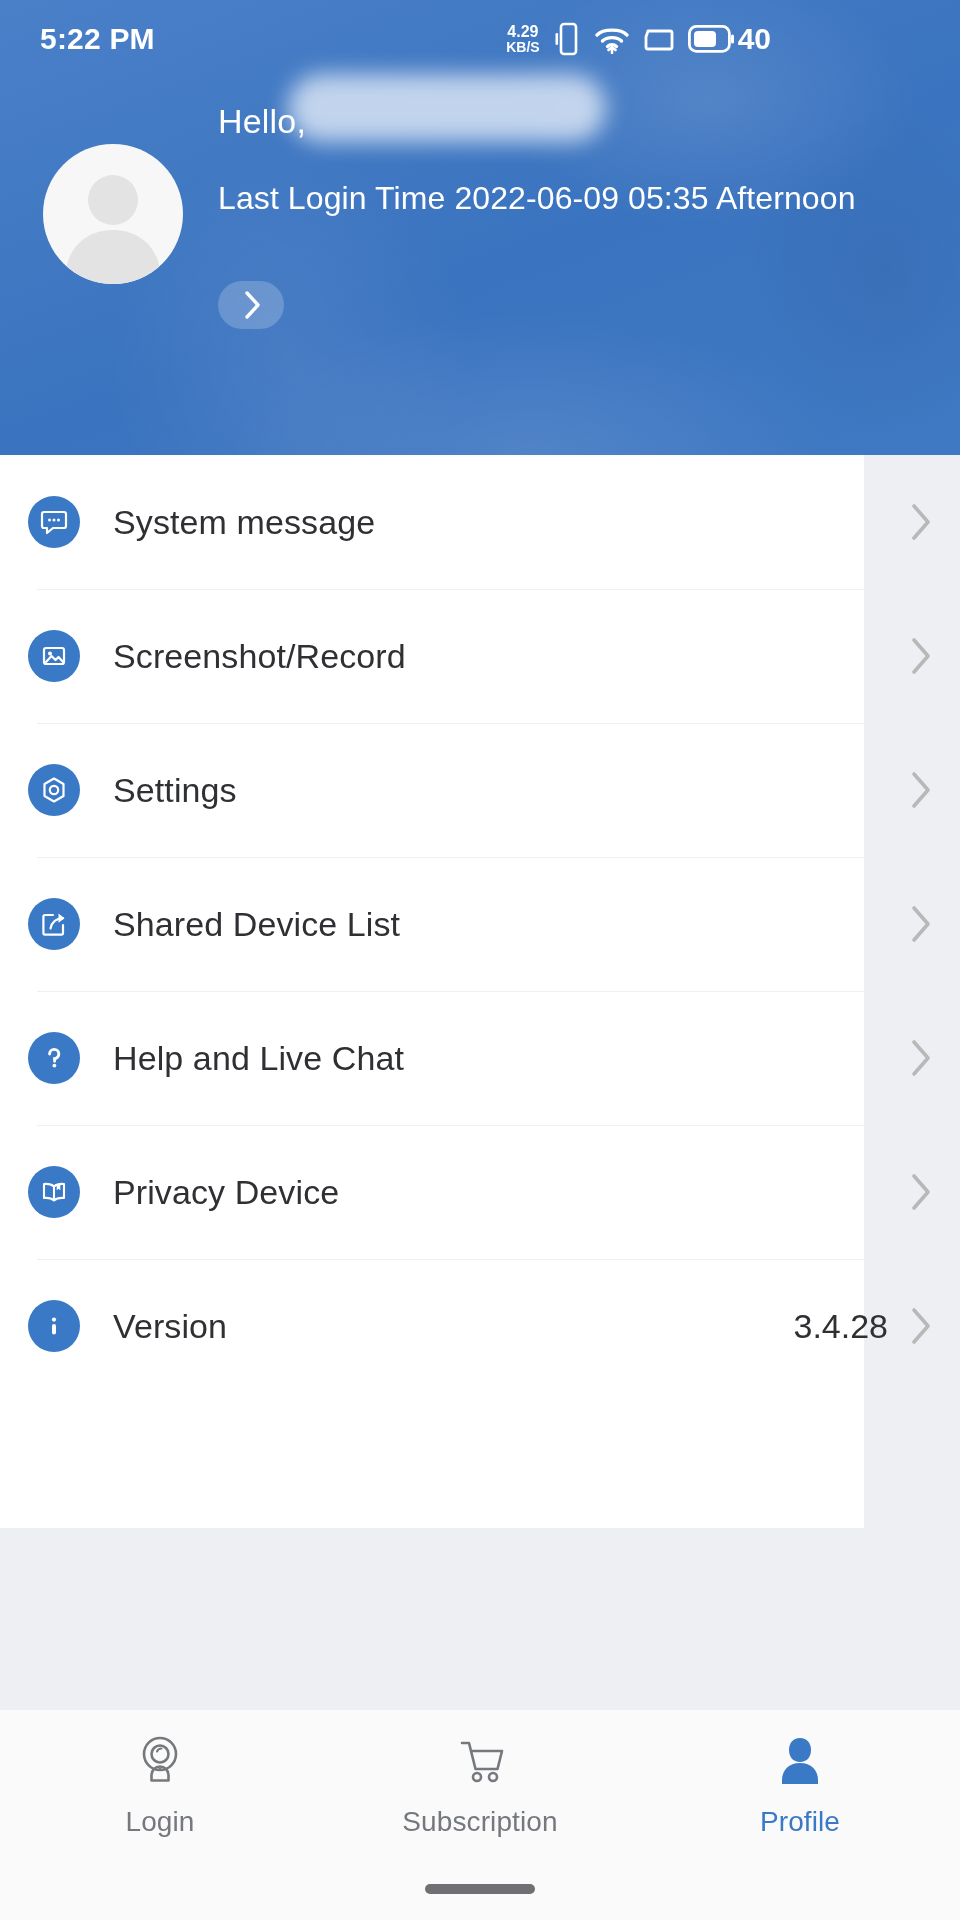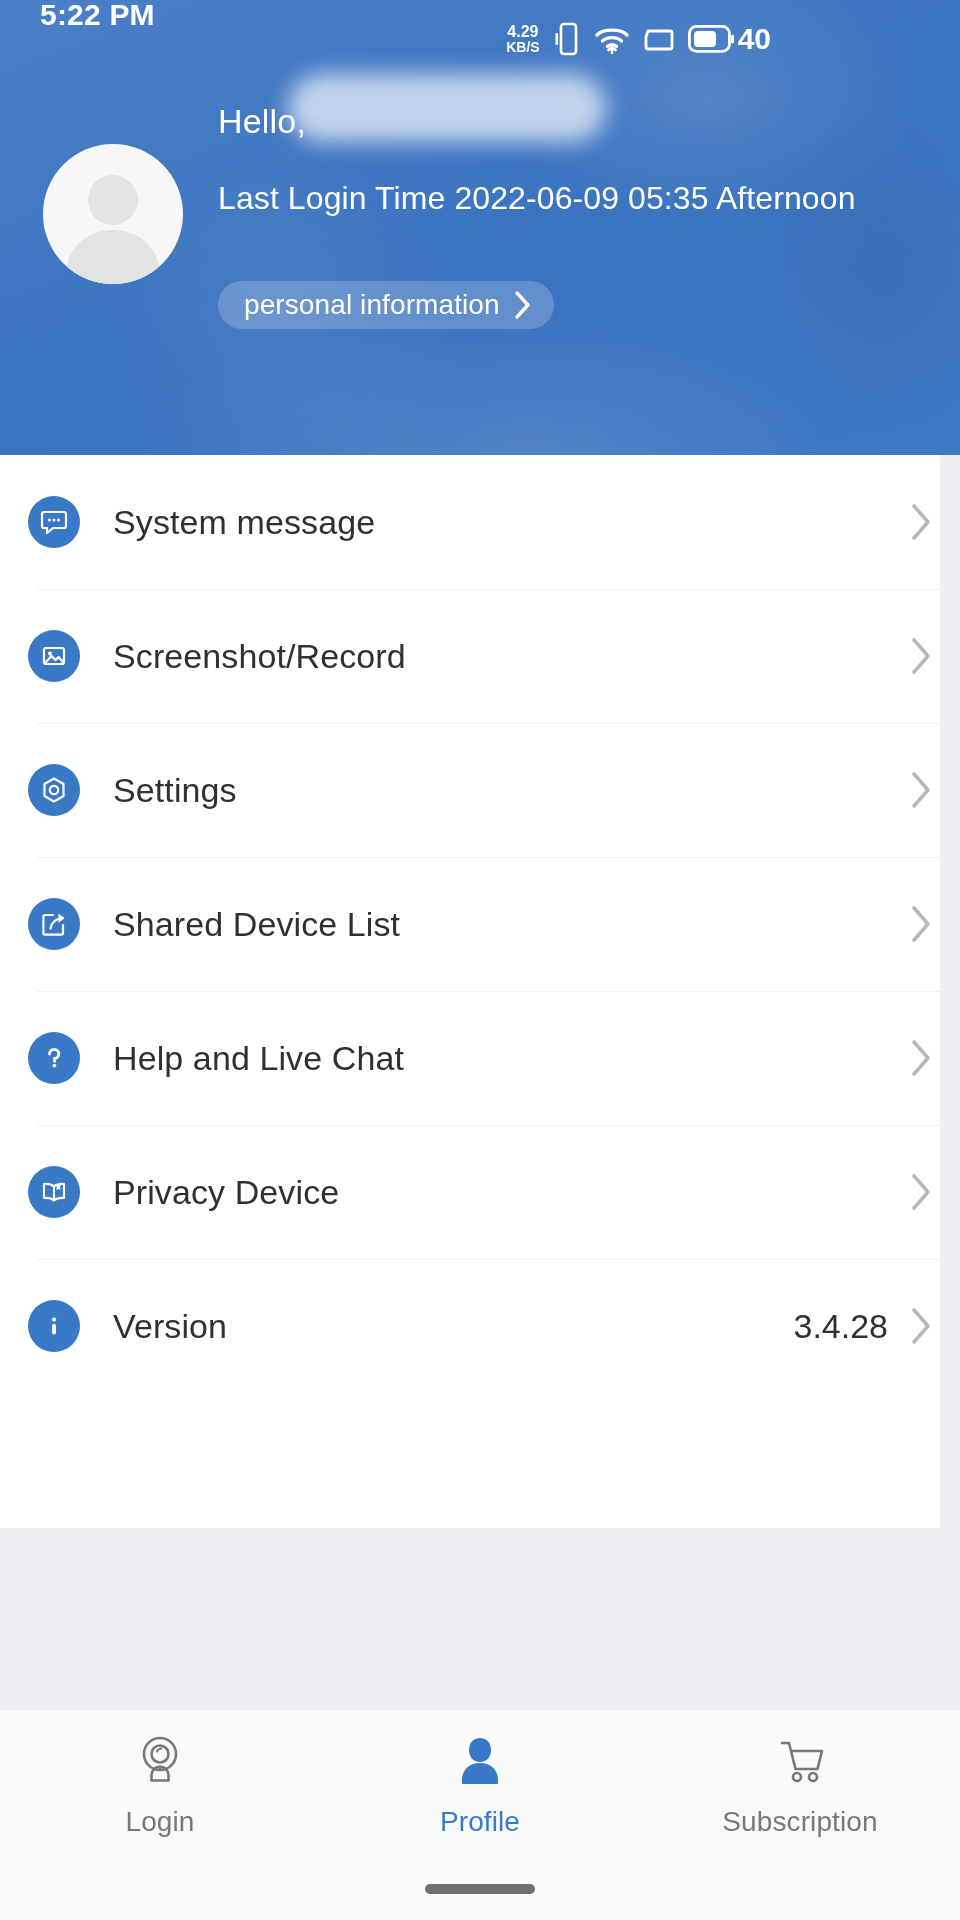--- a/index.html
+++ b/index.html
@@ -24,21 +24,21 @@
       radial-gradient(ellipse 300px 180px at 74% 22%, rgba(255,255,255,.11), rgba(255,255,255,0) 70%),
       radial-gradient(ellipse 260px 300px at 30% 78%, rgba(255,255,255,.07), rgba(255,255,255,0) 70%),
       radial-gradient(ellipse 420px 200px at 55% 100%, rgba(255,255,255,.10), rgba(255,255,255,0) 72%),
       radial-gradient(ellipse 200px 240px at 92% 60%, rgba(0,0,0,.05), rgba(0,0,0,0) 70%),
       linear-gradient(160deg, #4a80c8 0%, #3a73bf 55%, #3f79c3 100%);
   }
 
   
   .statusbar {
     position:absolute; top:0; left:0; width:797px; height:78px;
-    display:flex; justify-content:space-between;
+    display:flex; align-items:center; justify-content:space-between;
     padding:0 26px 0 40px; color:#ffffff;
   }
   .sb-time { font-size:30px; font-weight:600; letter-spacing:.2px; line-height:1; }
   .sb-right { display:flex; align-items:center; gap:14px; }
   .sb-net { display:flex; flex-direction:column; align-items:center; line-height:1.02; }
   .sb-net .n1 { font-size:16px; font-weight:700; }
   .sb-net .n2 { font-size:14px; font-weight:700; }
   .sb-ico { display:flex; align-items:center; }
   .sb-batt { display:flex; align-items:center; gap:4px; }
   .sb-battnum { font-size:30px; font-weight:600; }
@@ -73,21 +73,21 @@
     display:flex; align-items:center; gap:14px;
     background:rgba(255,255,255,.20);
     border-radius:26px;
     color:#ffffff; font-size:28px; letter-spacing:.1px;
     cursor:pointer;
   }
   .pi-chev { display:flex; align-items:center; }
 
   
   .list {
-    position:absolute; top:455px; left:0; width:940px; height:1073px;
+    position:absolute; top:455px; left:0; width:864px; height:1073px;
     background:#ffffff;
   }
   .row {
     position:relative; height:134px; width:960px;
     display:flex; align-items:center; cursor:pointer;
   }
   .row + .row::before {
     content:""; position:absolute; left:37px; right:0; top:0;
     height:1px; background:#f0f0f0;
   }
@@ -178,21 +178,20 @@
       <svg viewBox="0 0 140 140">
         <circle cx="70" cy="56" r="25" fill="#e3e3e3"></circle>
         <path d="M70 86 c-26 0 -44 17 -47 40 a70 70 0 0 0 94 0 c-3 -23 -21 -40 -47 -40 z" fill="#e3e3e3"></path>
       </svg>
     </div>
 
     <div class="hello">Hello,</div>
     <div class="lastlogin">Last Login Time 2022-06-09 05:35 Afternoon</div>
 
     <div class="pi-btn">
-      <span>personal information</span>
       <span class="pi-chev">
         <svg width="18" height="30" viewBox="0 0 18 30">
           <path d="M3 3 L14 15 L3 27" fill="none" stroke="#ffffff" stroke-width="3.4" stroke-linecap="round" stroke-linejoin="round"></path>
         </svg>
       </span>
     </div>
   </div>
 
   <div class="list">
 
@@ -327,37 +326,37 @@
           <circle cx="31" cy="24" r="16" fill="none" stroke="#75787d" stroke-width="2.6"></circle>
           <circle cx="31" cy="24" r="8.5" fill="none" stroke="#75787d" stroke-width="2.6"></circle>
           <path d="M28 21.5 a5 5 0 0 1 4.5 -3" fill="none" stroke="#75787d" stroke-width="2" stroke-linecap="round"></path>
           <path d="M22.5 45 a8.5 8.5 0 0 1 17 0 v5.5 h-17 z" fill="none" stroke="#75787d" stroke-width="2.6" stroke-linejoin="round"></path>
           <path d="M31 40 v-2.5" stroke="#75787d" stroke-width="2.6"></path>
         </svg>
       </span>
       <span class="nav-label">Login</span>
     </div>
 
-    <div class="nav-item active">
-      <span class="nav-ico">
-        <svg width="62" height="62" viewBox="0 0 62 62">
-          <path d="M31 8 c-7 0 -11 5 -11 12 0 7 4 12 11 12 s11 -5 11 -12 c0 -7 -4 -12 -11 -12 z" fill="#3a79c6"></path>
-          <path d="M31 33 c-11 0 -18 7 -18 17 v4 h36 v-4 c0 -10 -7 -17 -18 -17 z" fill="#3a79c6"></path>
-        </svg>
-      </span>
-      <span class="nav-label">Profile</span>
-    </div>
-
     <div class="nav-item">
       <span class="nav-ico">
         <svg width="62" height="62" viewBox="0 0 62 62">
           <path d="M13 13 h7 l6.5 26 h22 L53 21 H22" fill="none" stroke="#75787d" stroke-width="2.6" stroke-linecap="round" stroke-linejoin="round"></path>
           <circle cx="28" cy="47" r="4" fill="none" stroke="#75787d" stroke-width="2.6"></circle>
           <circle cx="44" cy="47" r="4" fill="none" stroke="#75787d" stroke-width="2.6"></circle>
         </svg>
       </span>
       <span class="nav-label">Subscription</span>
     </div>
 
+    <div class="nav-item active">
+      <span class="nav-ico">
+        <svg width="62" height="62" viewBox="0 0 62 62">
+          <path d="M31 8 c-7 0 -11 5 -11 12 0 7 4 12 11 12 s11 -5 11 -12 c0 -7 -4 -12 -11 -12 z" fill="#3a79c6"></path>
+          <path d="M31 33 c-11 0 -18 7 -18 17 v4 h36 v-4 c0 -10 -7 -17 -18 -17 z" fill="#3a79c6"></path>
+        </svg>
+      </span>
+      <span class="nav-label">Profile</span>
+    </div>
+
     <div class="home-bar"></div>
   </div>
 
 </div>
 
 </body></html>

